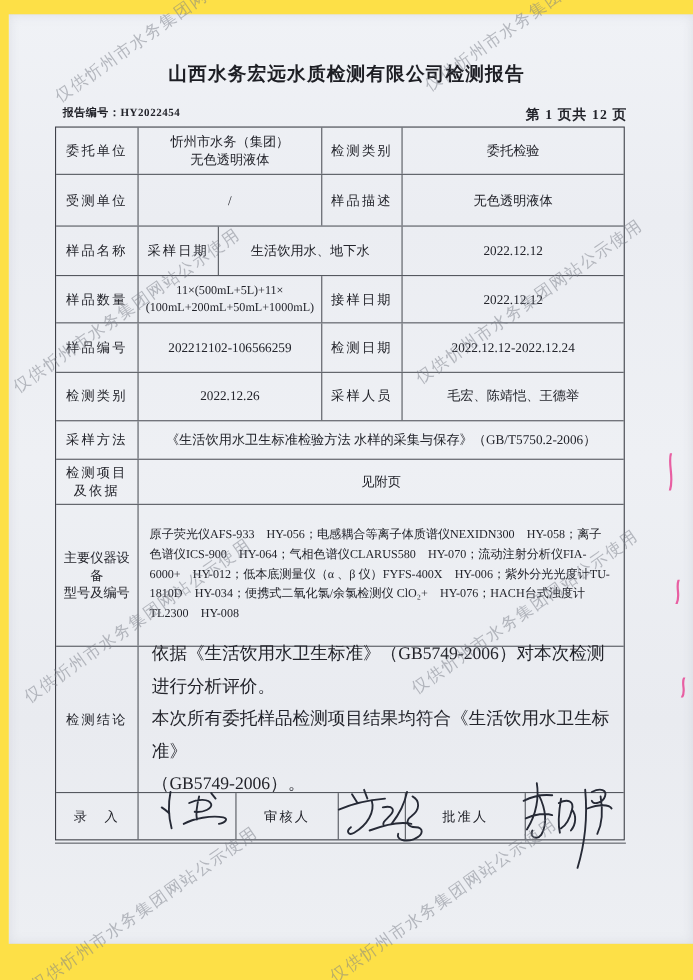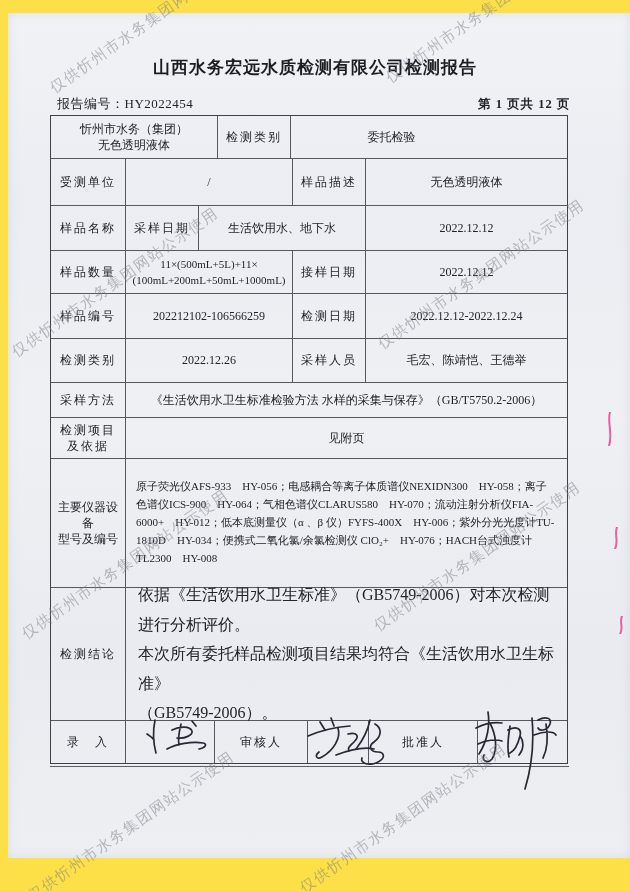--- a/index.html
+++ b/index.html
@@ -4,21 +4,21 @@
 <style>
   html,body{margin:0;padding:0;background:#ffffff;}
   .canvas{position:relative;width:630px;height:891px;background:#fde047;overflow:hidden;
           font-family:"Liberation Serif","DejaVu Serif",serif;color:#23242b;}
   .paper{position:absolute;left:8px;top:13px;width:622px;height:845px;
          background:linear-gradient(180deg,#f0f2f6 0%,#ebedf2 22%,#eef0f4 48%,#e9ebf0 76%,#edeff3 100%);
          box-shadow:inset 0 0 10px rgba(175,180,192,.30);}
   .title{position:absolute;left:0;top:56px;width:630px;text-align:center;
          font-family:"Liberation Sans","DejaVu Sans",sans-serif;
          font-size:17px;font-weight:700;letter-spacing:1px;color:#1d1e24;}
-  .repno{position:absolute;left:57px;top:95px;font-size:13px;font-weight:400;letter-spacing:.5px;}
+  .repno{position:absolute;left:57px;top:95px;font-size:10px;font-weight:700;letter-spacing:.5px;}
   .pageinfo{position:absolute;left:478px;top:96px;font-size:12.5px;font-weight:600;letter-spacing:1px;}
   .tbl{position:absolute;left:50px;top:115px;width:516px;height:647px;
        border:1.6px solid #3f4149;box-sizing:content-box;z-index:2;}
   .row{display:flex;width:100%;box-sizing:border-box;border-bottom:1px solid #55585f;}
   .row:last-child{border-bottom:none;}
   .cell{box-sizing:border-box;border-right:1px solid #55585f;display:flex;align-items:center;
         justify-content:center;text-align:center;font-size:12px;line-height:1.35;
         white-space:pre-line;overflow:visible;padding:2px 4px;}
   .cell:last-child{border-right:none;}
   .lab{letter-spacing:2px;font-weight:500;}
@@ -44,20 +44,21 @@
 
   <div class="title">山西水务宏远水质检测有限公司检测报告</div>
   <div class="repno">
     <span>报告编号：</span><span>HY2022454</span>
   </div>
   <div class="pageinfo">第 1 页共 12 页</div>
 
   <div class="tbl">
 
     <div class="row" style="height:43px;">
+      <div class="cell lab" style="width:75px;">委托单位</div>
       <div class="cell" style="width:167px;">忻州市水务（集团）
 无色透明液体</div>
       <div class="cell lab" style="width:73px;">检测类别</div>
       <div class="cell" style="width:201px;">委托检验</div>
     </div>
 
     <div class="row" style="height:47px;">
       <div class="cell lab" style="width:75px;">受测单位</div>
       <div class="cell" style="width:167px;">/</div>
       <div class="cell lab" style="width:73px;">样品描述</div>

